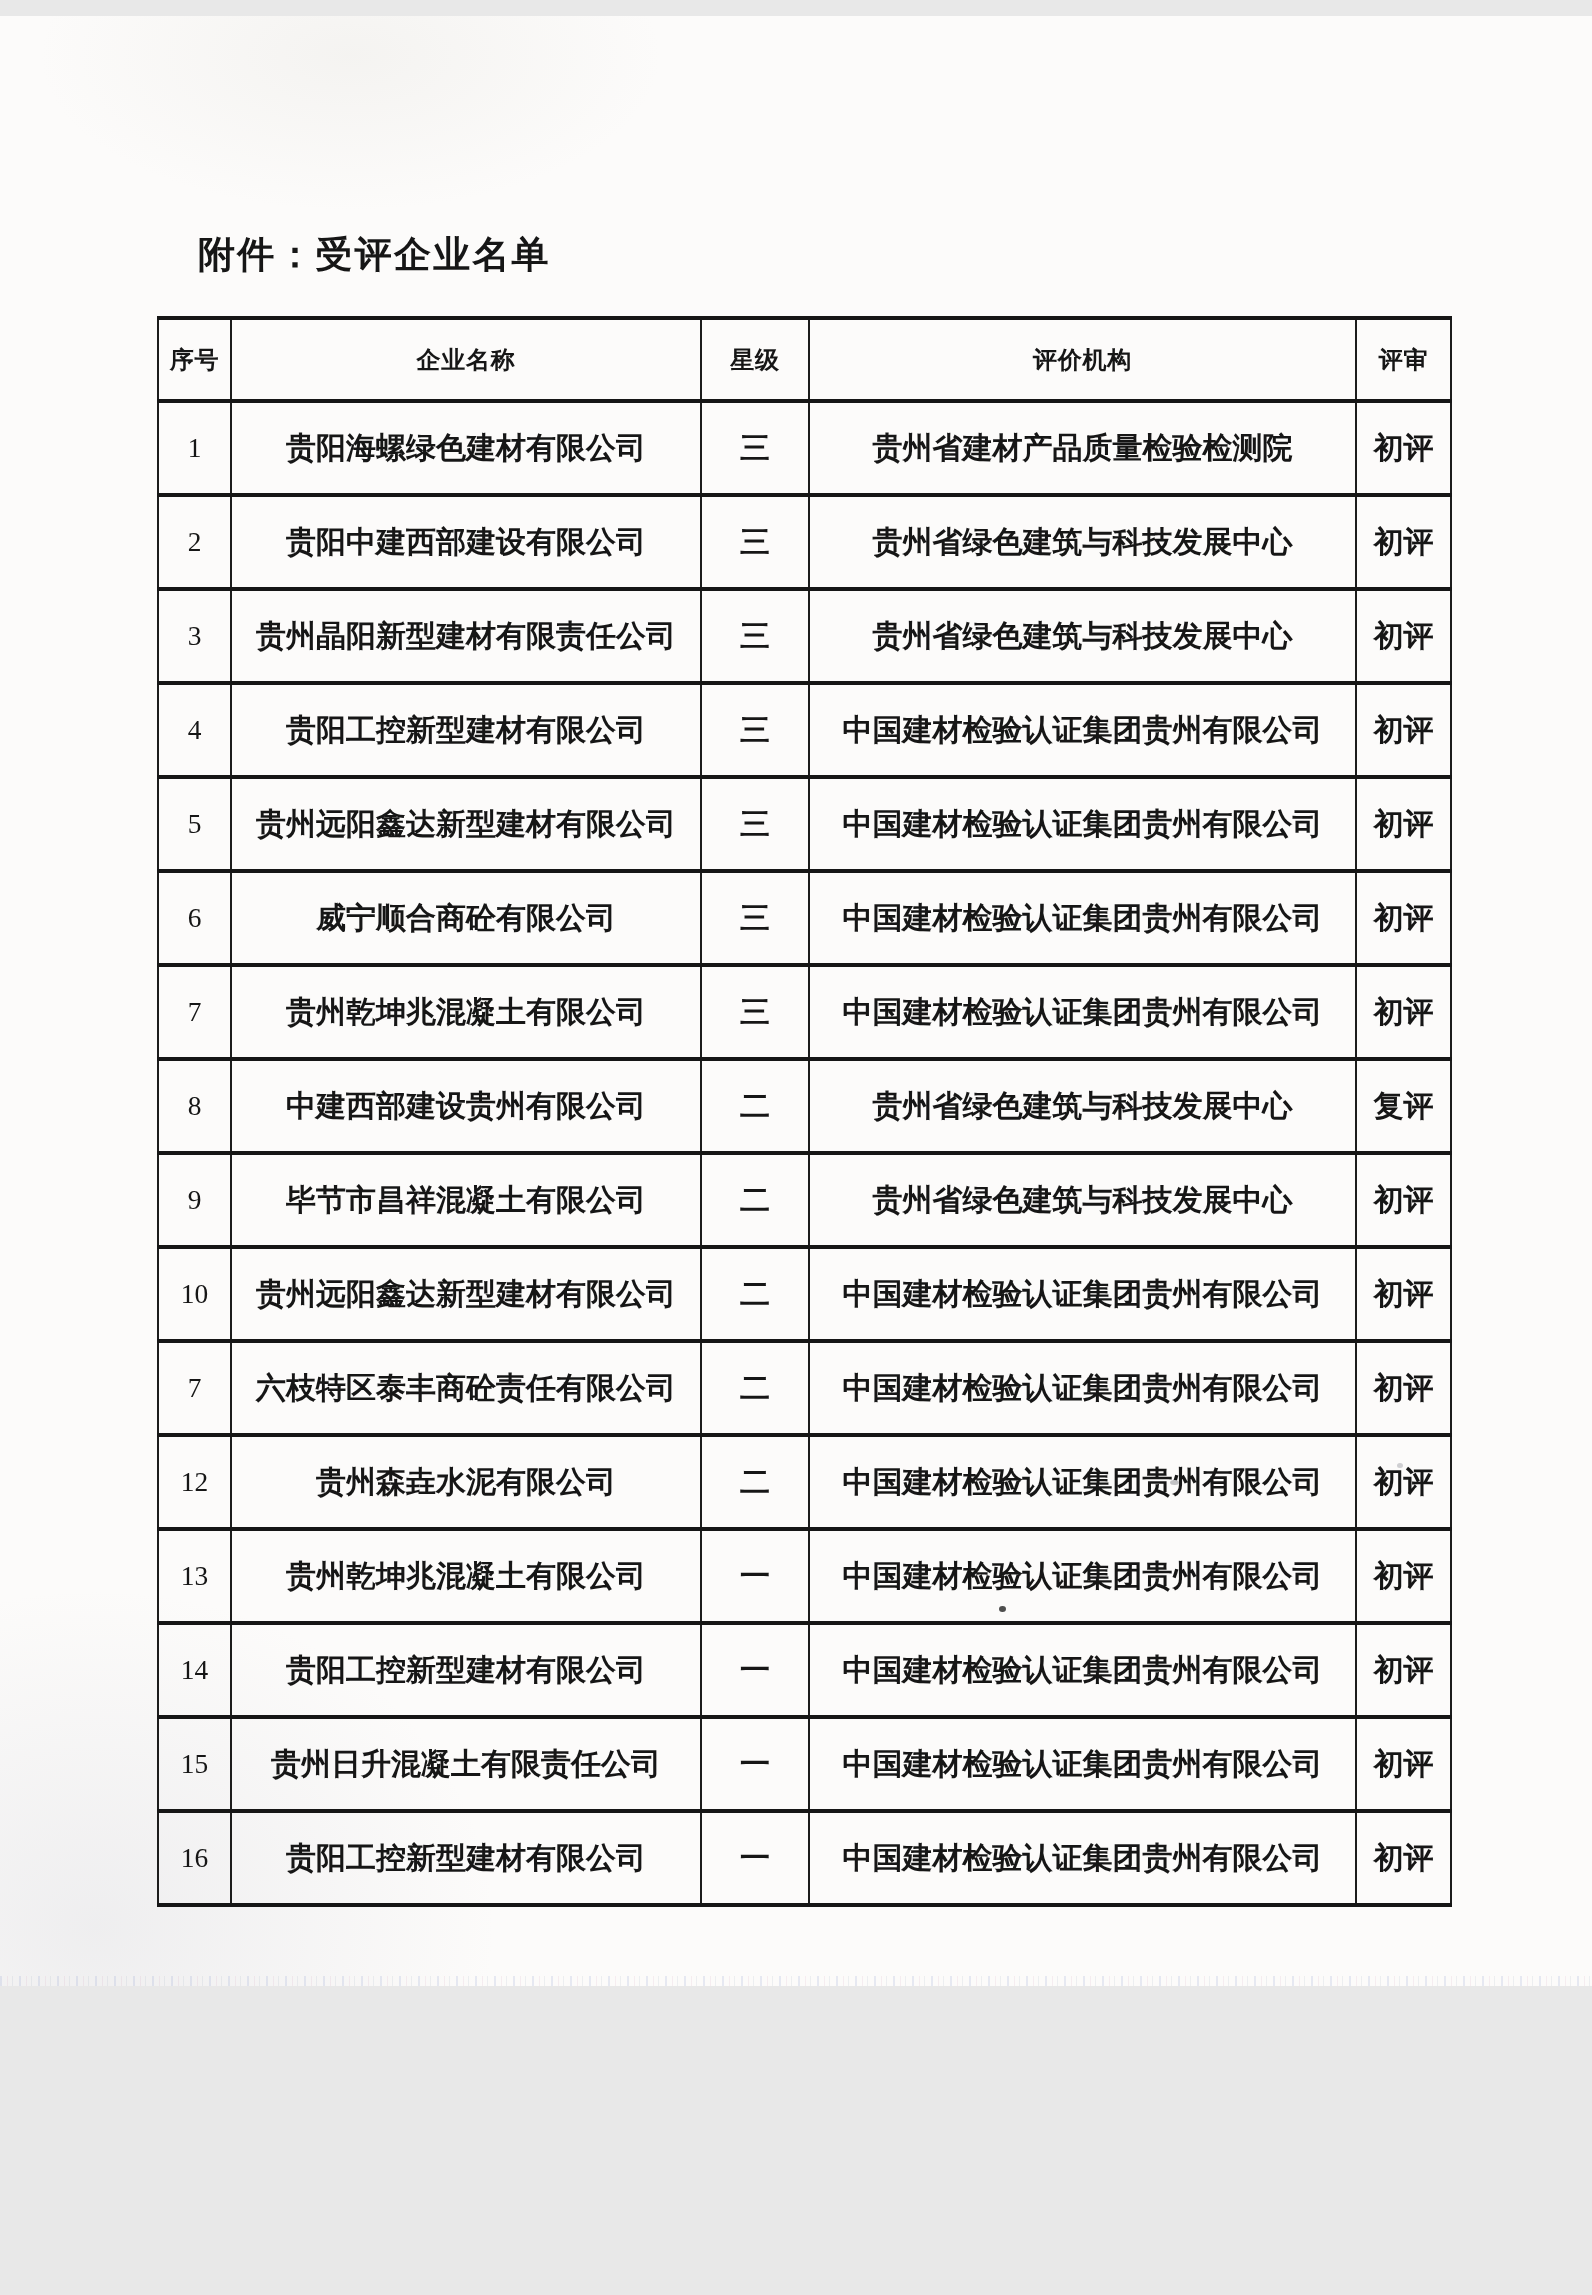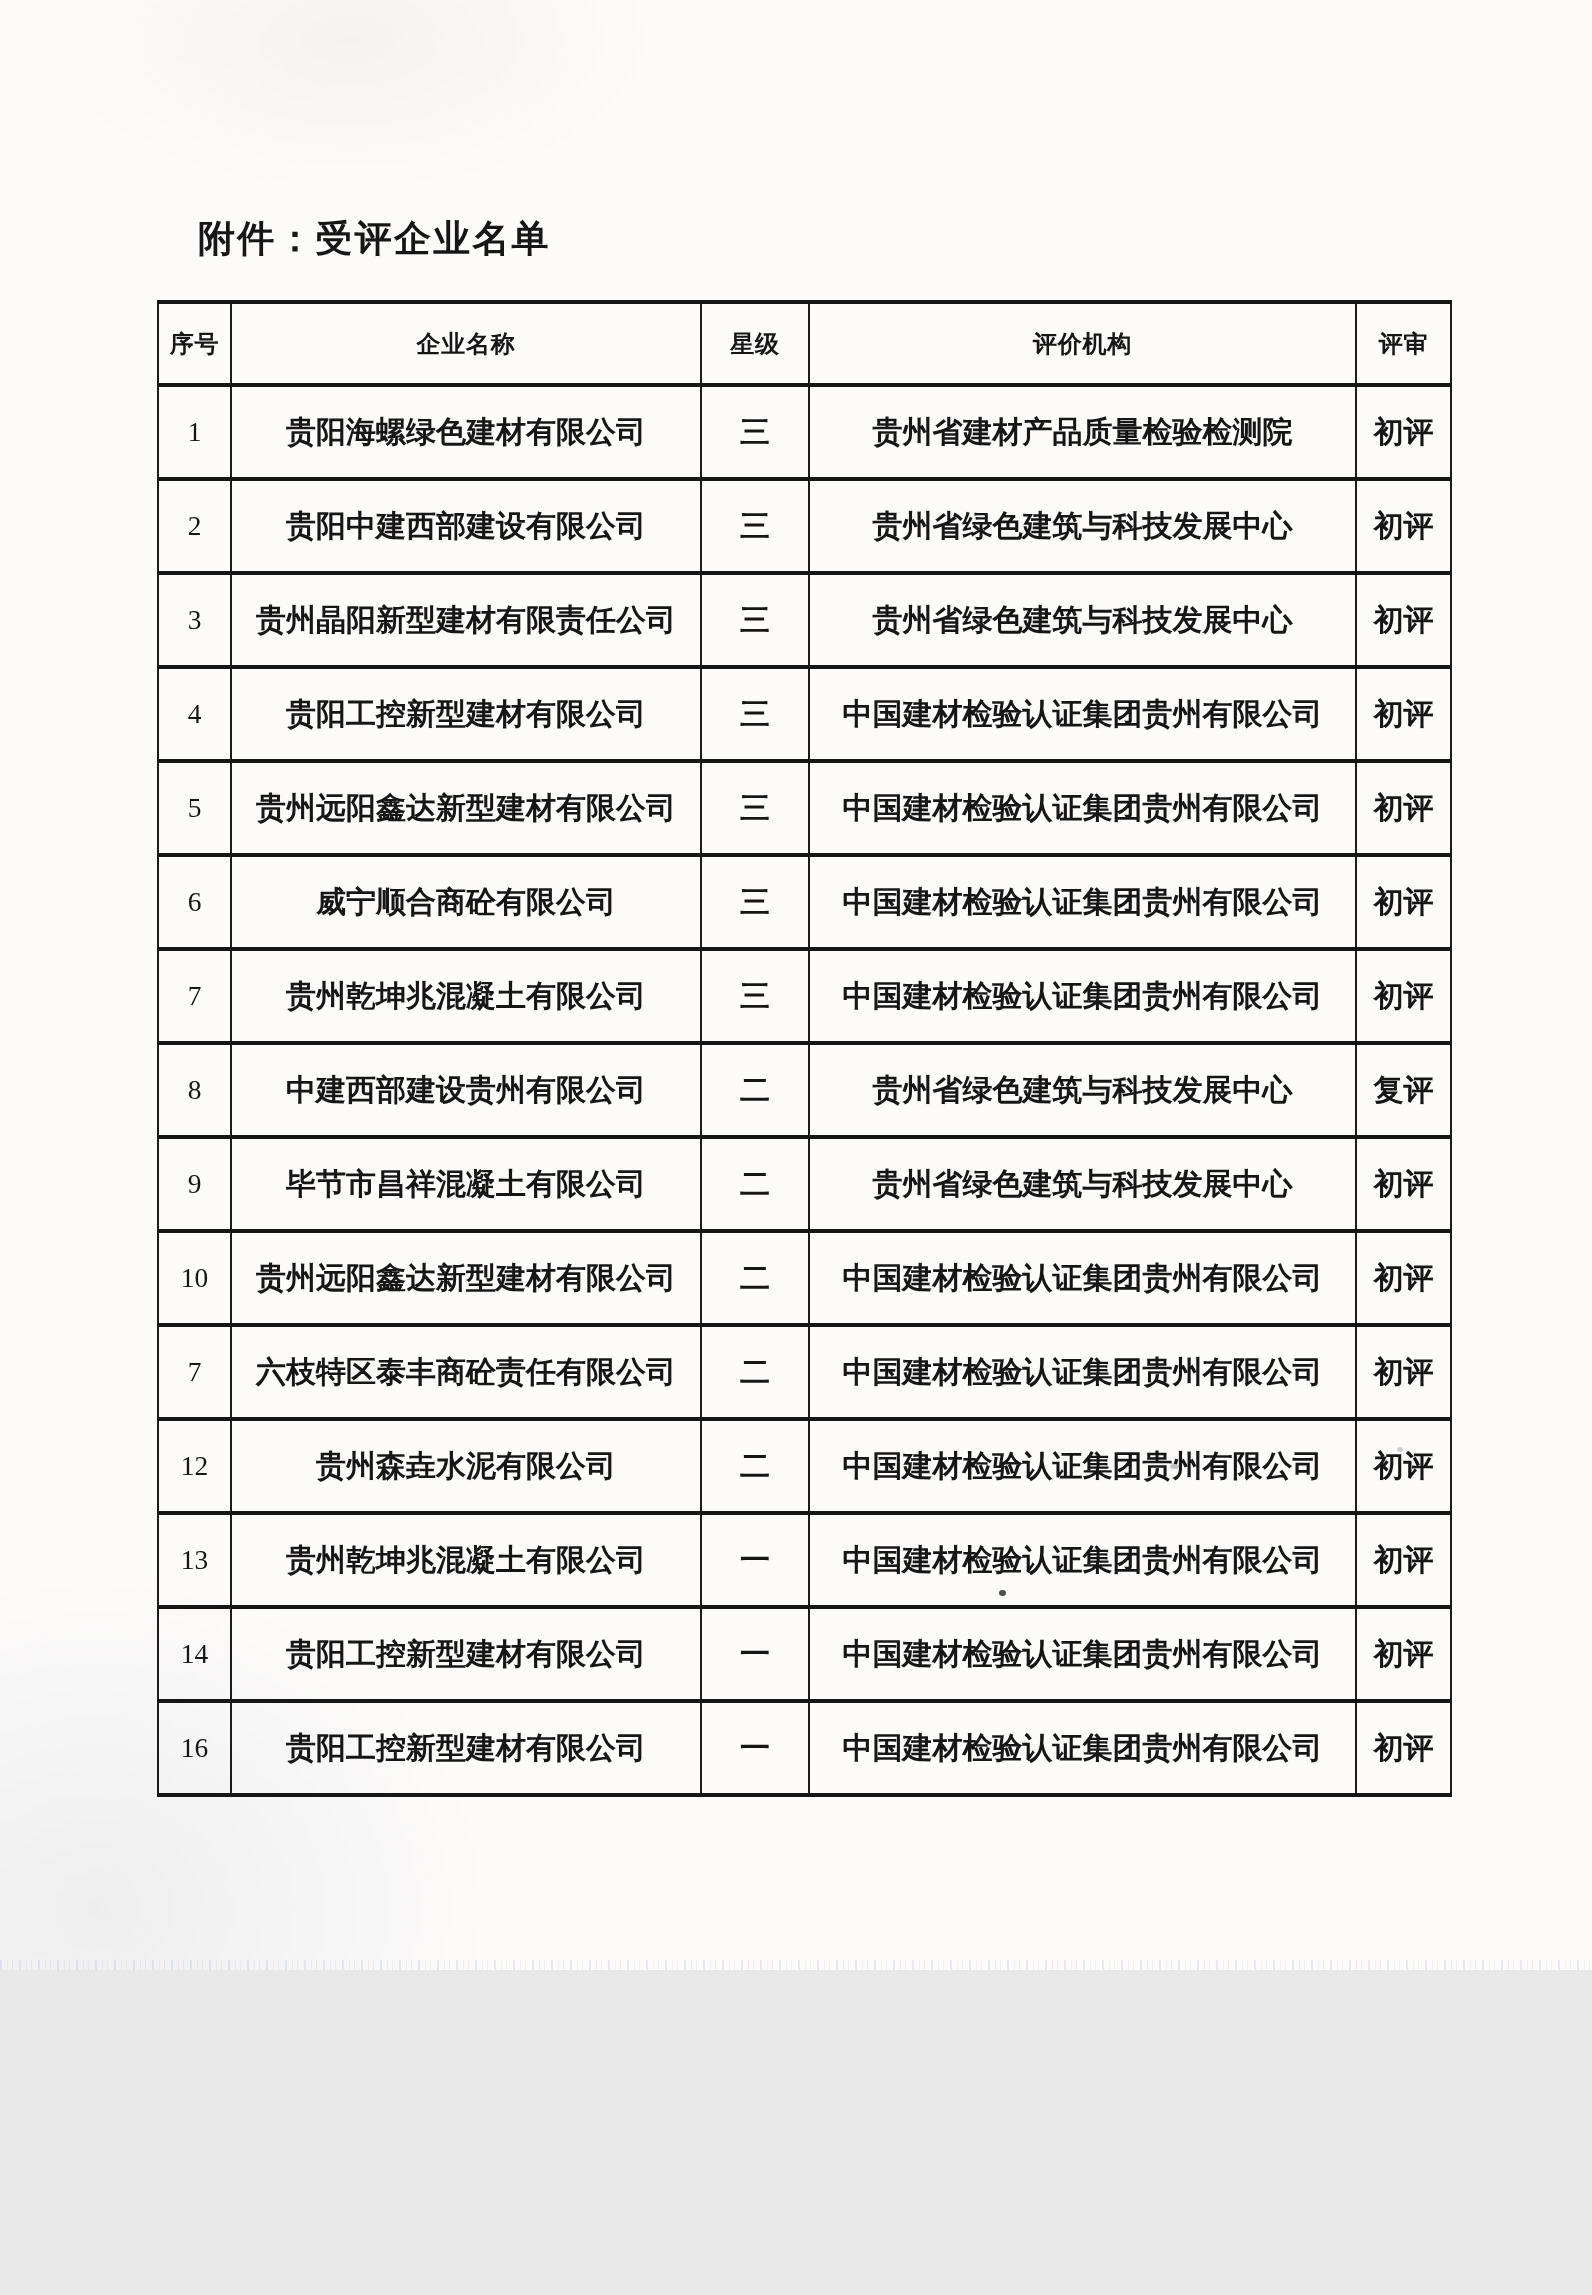--- a/index.html
+++ b/index.html
@@ -4,21 +4,21 @@
 <style>
   html, body {
     margin: 0;
     padding: 0;
     background: #e8e8e8;
   }
   .page {
     position: relative;
     width: 1593px;
     height: 1970px;
-    margin: 0 auto;
+    margin: 16px auto;
     overflow: hidden;
     color: #161616;
     font-family: "Liberation Serif", "DejaVu Serif", serif;
     background:
       radial-gradient(667px 563px at 6% 97%, rgba(184,186,196,0.20), transparent 60%),
       radial-gradient(445px 222px at 22% 2%, rgba(210,208,200,0.18), transparent 70%),
       #fcfbfa;
   }
   .title {
     position: absolute;
@@ -230,20 +230,27 @@
           <td class="col-review">初评</td>
         </tr>
         <tr>
           <td class="col-no">14</td>
           <td class="col-name">贵阳工控新型建材有限公司</td>
           <td class="col-star">一</td>
           <td class="col-agency">中国建材检验认证集团贵州有限公司</td>
           <td class="col-review">初评</td>
         </tr>
         <tr>
+          <td class="col-no">15</td>
+          <td class="col-name">贵州日升混凝土有限责任公司</td>
+          <td class="col-star">一</td>
+          <td class="col-agency">中国建材检验认证集团贵州有限公司</td>
+          <td class="col-review">初评</td>
+        </tr>
+        <tr>
           <td class="col-no">16</td>
           <td class="col-name">贵阳工控新型建材有限公司</td>
           <td class="col-star">一</td>
           <td class="col-agency">中国建材检验认证集团贵州有限公司</td>
           <td class="col-review">初评</td>
         </tr>
       </tbody>
   </table>
 
   <div class="speck speck-1"></div>

